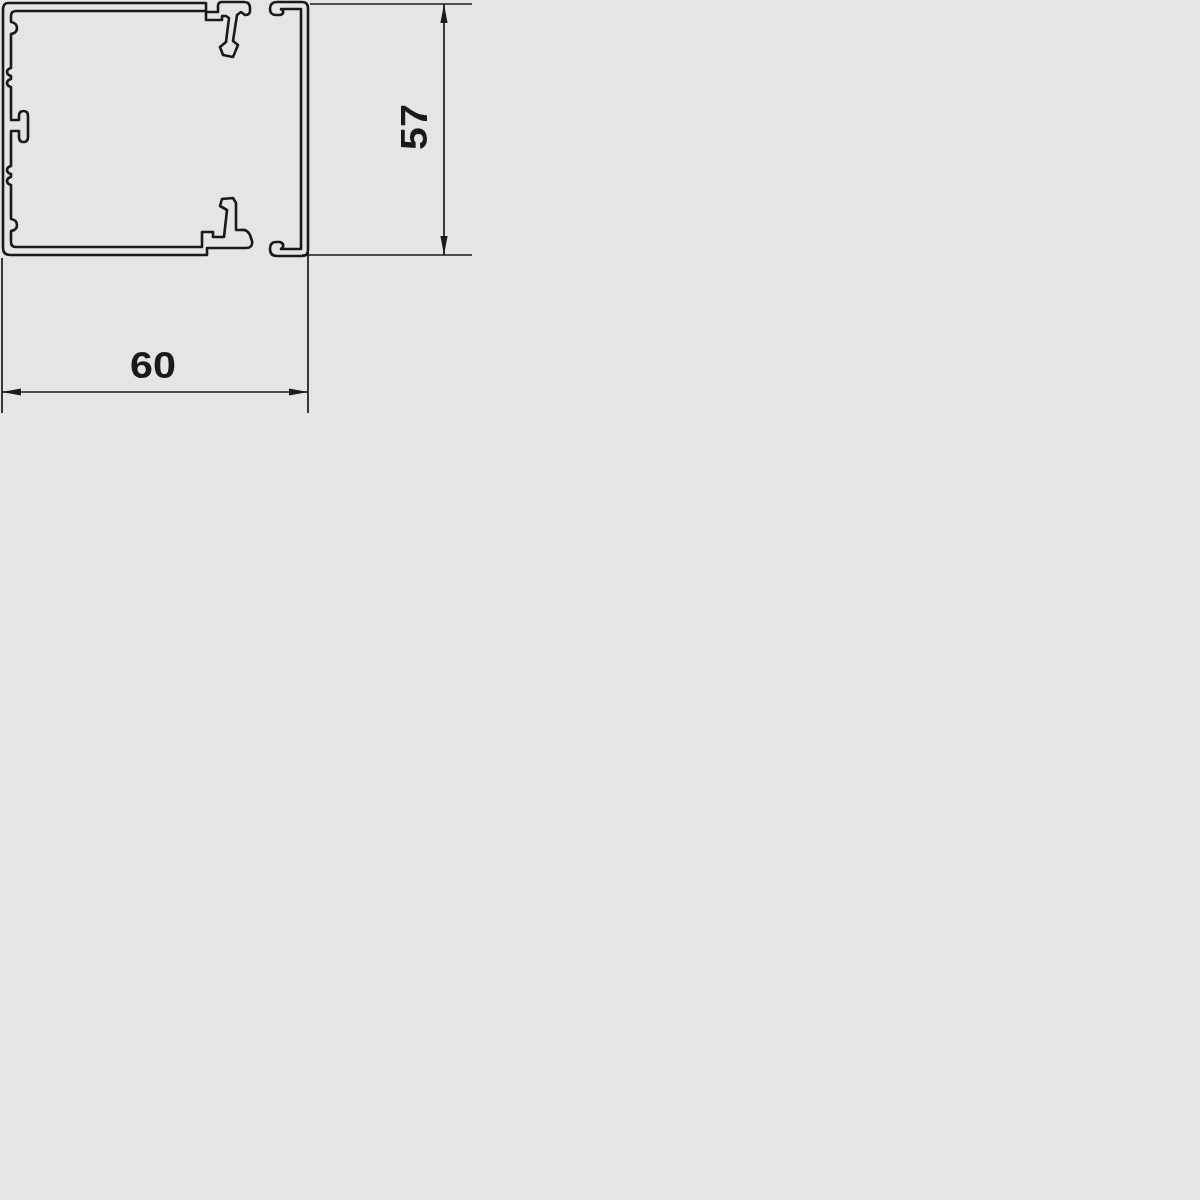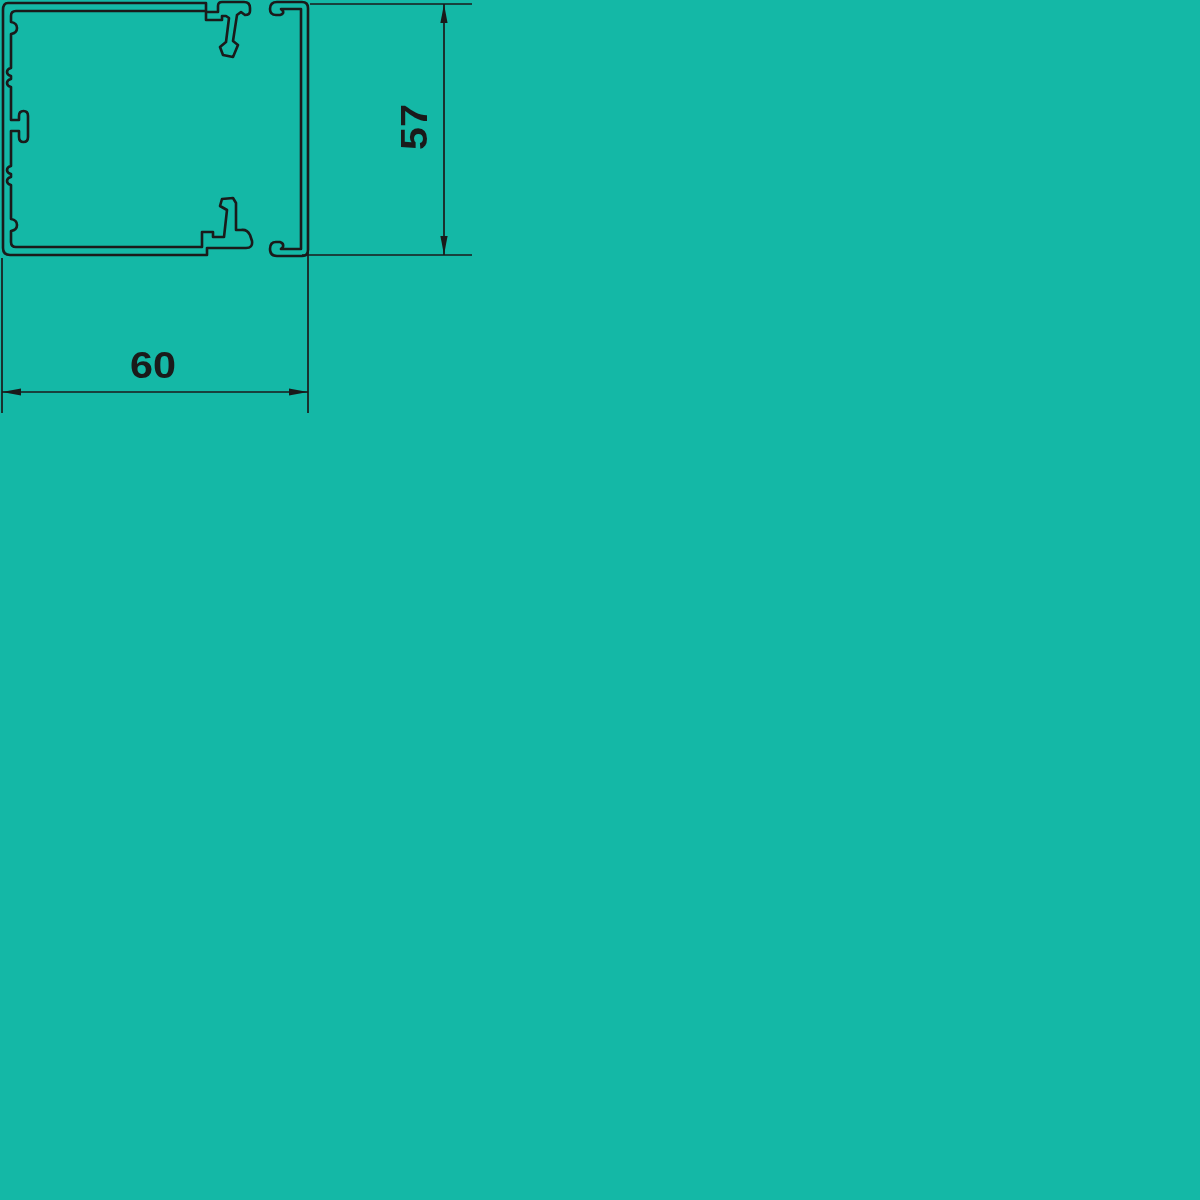--- a/index.html
+++ b/index.html
@@ -8,21 +8,21 @@
     background: #ffffff;
     width: 1200px;
     height: 1200px;
     overflow: hidden;
     font-family: "Liberation Sans", sans-serif;
   }
   .canvas {
     position: relative;
     width: 1200px;
     height: 1200px;
-    background: #14b8a6;
+    background: #e5e5e5;
   }
   svg { display: block; }
   .profile {
     fill: none;
     stroke: #1a1a1a;
     stroke-width: 2.6;
     stroke-linejoin: round;
     stroke-linecap: round;
   }
   .dimline {

